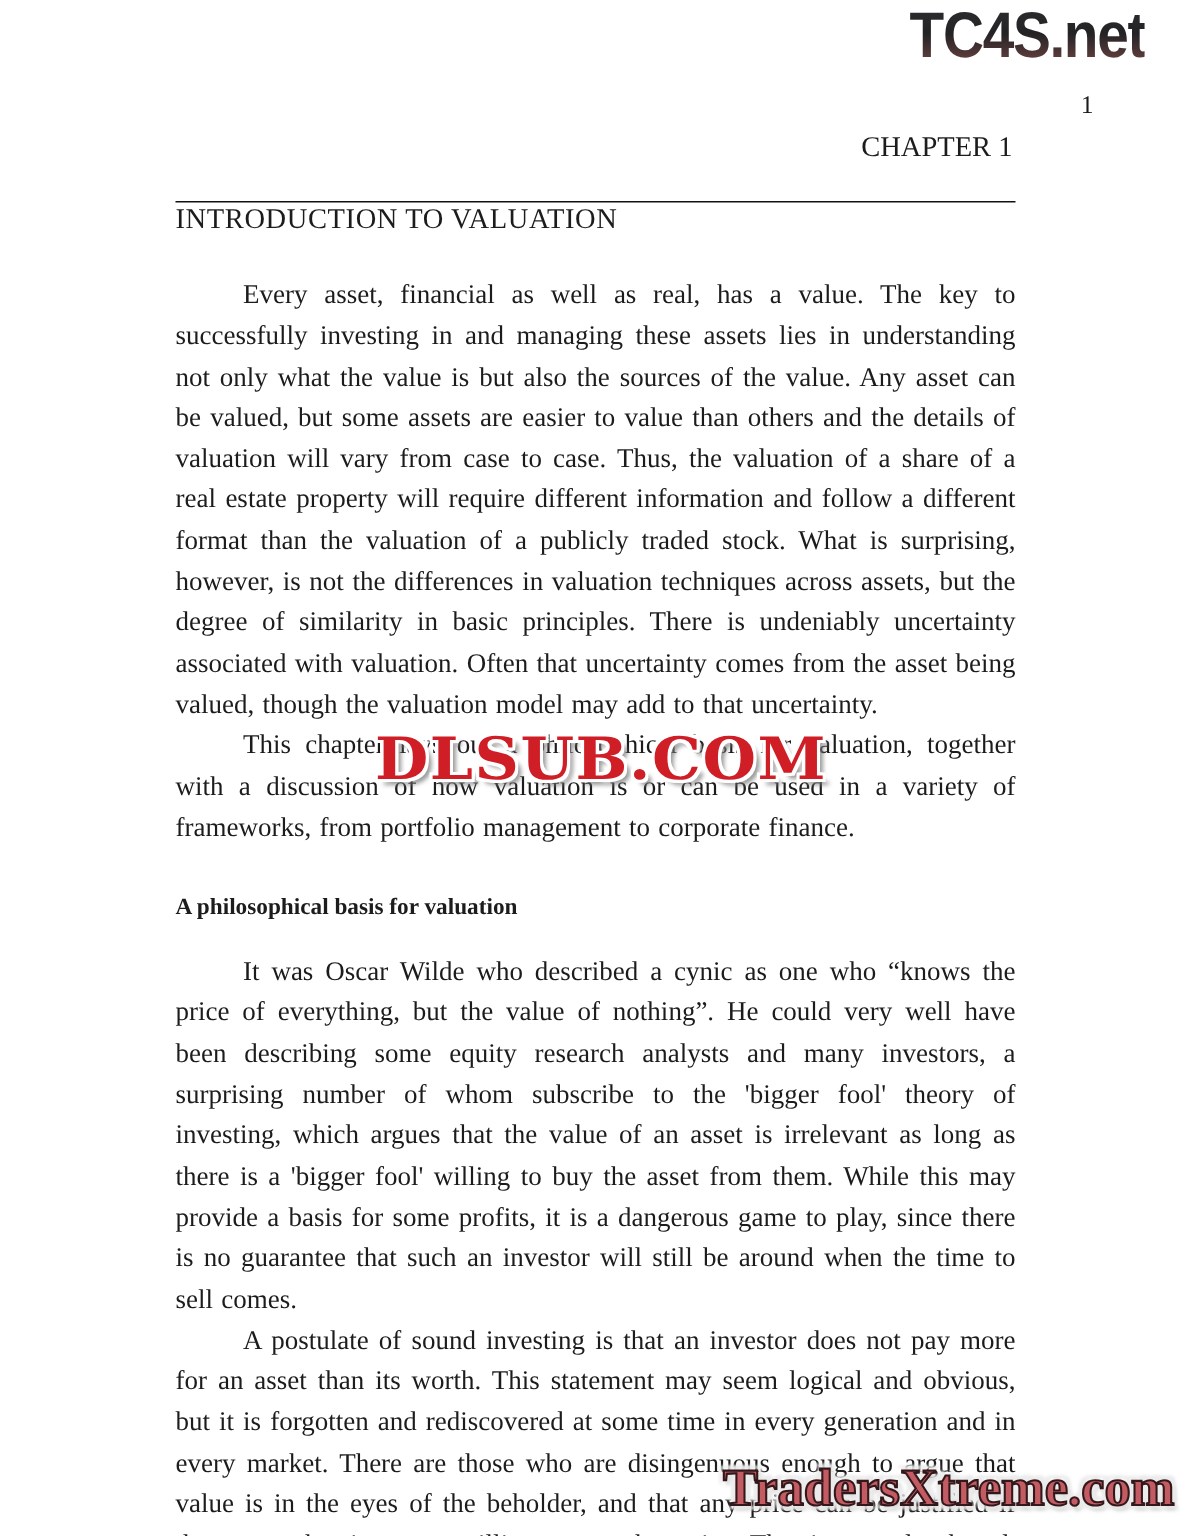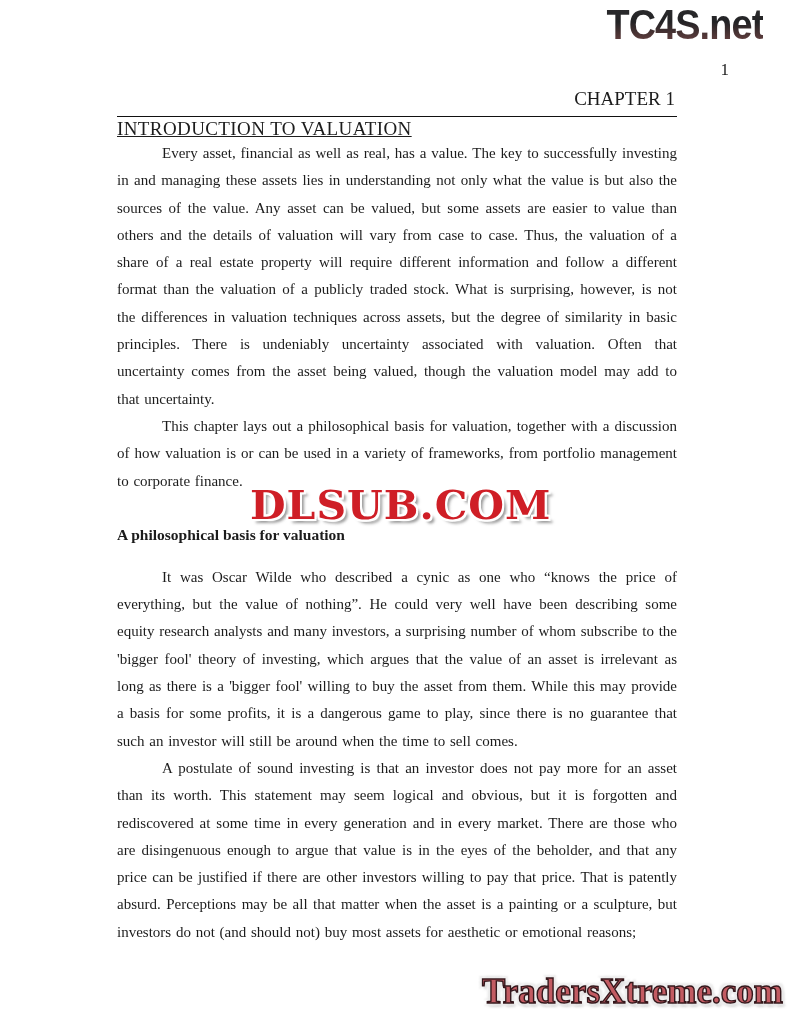--- a/index.html
+++ b/index.html
@@ -44,39 +44,38 @@
     position: absolute;
     left: 117px;
     top: 88px;
     width: 560px;
   }
 
   .chapter {
     text-align: right;
     font-size: 19px;
     padding-right: 2px;
-    margin-bottom: 6px;
+    margin-bottom: 24px;
   }
 
   .rule {
     border: none;
     border-top: 1.6px solid #111111;
     margin: 0 0 1px 0;
   }
 
   .doc-title {
     font-size: 19px;
     font-weight: normal;
     letter-spacing: 0.4px;
-    margin-bottom: 0;
-    text-decoration: underline;
+    margin-bottom: 25px;
   }
 
   .body-text p {
-    font-size: 15px;
+    font-size: 18px;
     line-height: 27.3px;
     text-align: justify;
     text-indent: 45px;
     word-spacing: 1px;
   }
 
   .section-heading {
     font-size: 15.5px;
     font-weight: bold;
     margin-top: 26px;

